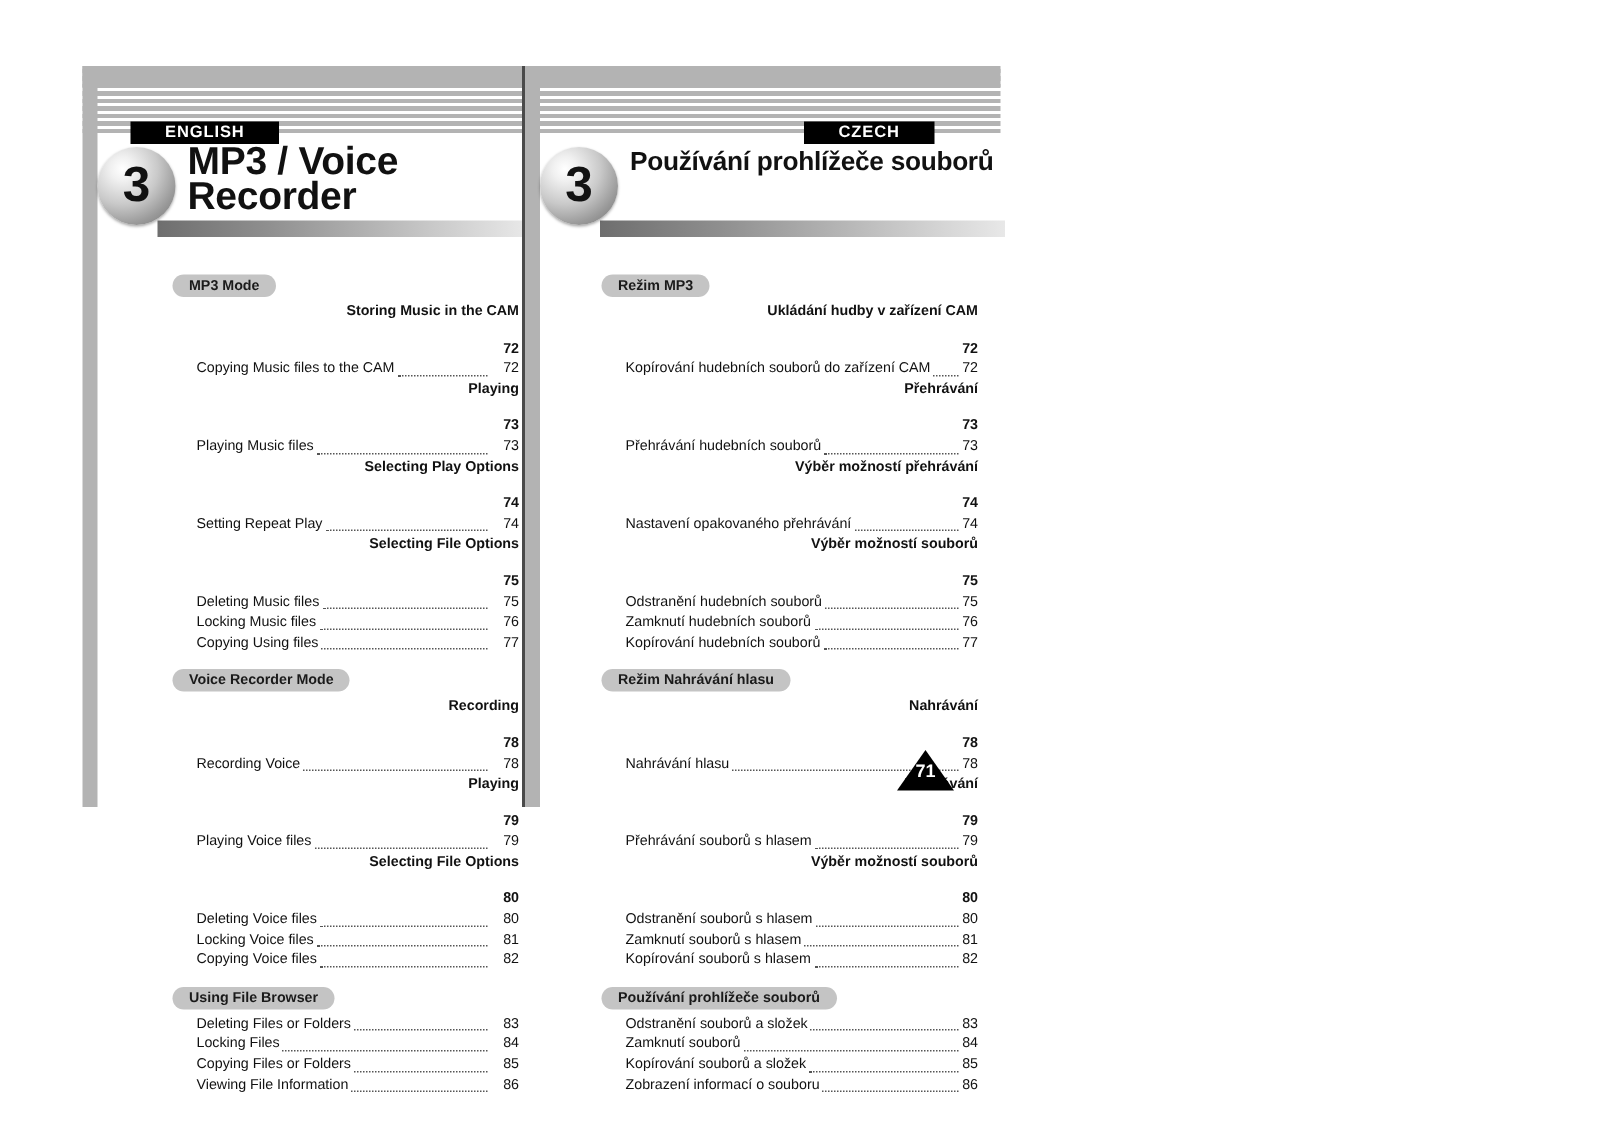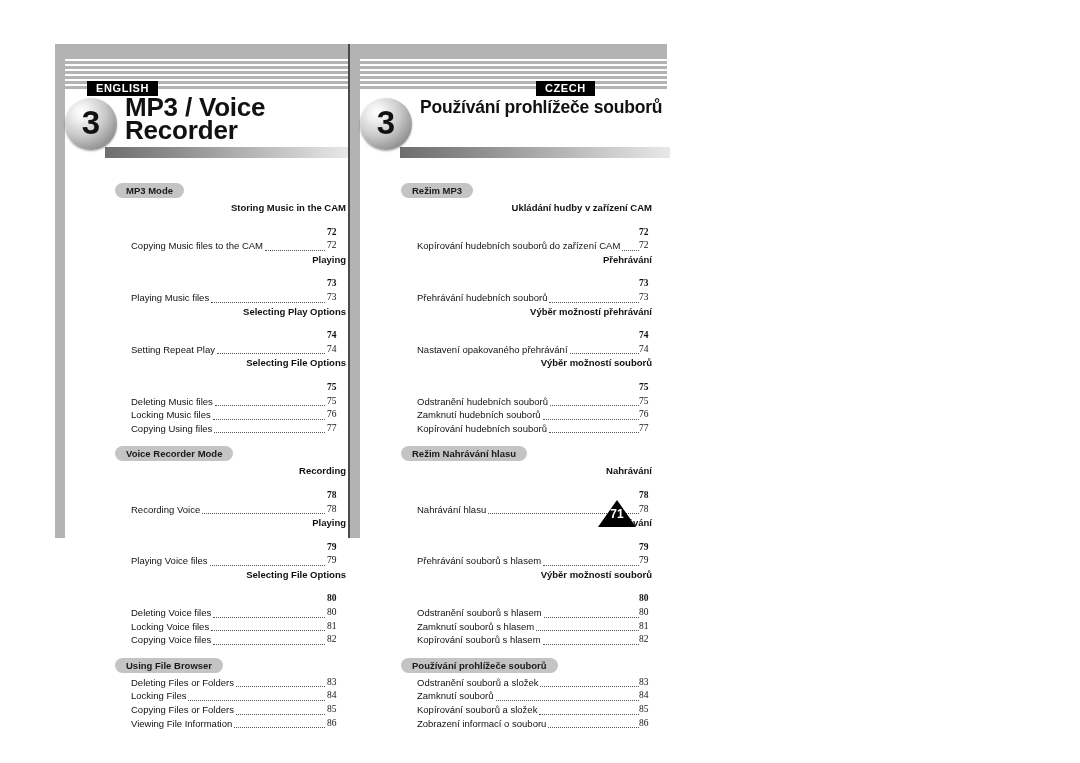--- a/index.html
+++ b/index.html
@@ -47,21 +47,21 @@
     position: absolute;
     top: 81px;
     height: 15px;
     background: #000000;
     color: #ffffff;
     font-size: 11px;
     font-weight: bold;
     letter-spacing: 0.6px;
     line-height: 15px;
     text-align: center;
-    padding: 0 9px;
+    padding: 0 23px;
     z-index: 6;
   }
   #tag-english { left: 87px; }
   #tag-czech   { left: 536px; }
 
   
   .rail {
     position: absolute;
     top: 44px;
     width: 10px;
@@ -173,21 +173,21 @@
   .entry.lvl2 { font-weight: normal; padding-left: 16px; }
 
   .entry .etitle { flex: 0 0 auto; }
   .entry .dots {
     flex: 1 1 auto;
     overflow: hidden;
     margin: 0 2px 2px 2px;
     border-bottom: 1px dotted #555555;
     height: 9px;
   }
-  .entry .epage { flex: 0 0 auto; text-align: left; font-family: Liberation Serif, serif; }
+  .entry .epage { flex: 0 0 auto; text-align: right; }
   #toc-left .entry .epage { min-width: 19px; }
   #toc-right .entry .epage { min-width: 13px; }
   #toc-right .entry .dots { margin-right: 0px; }
 
   
   #page-marker {
     position: absolute;
     left: 598px;
     top: 500px;
     width: 0;

